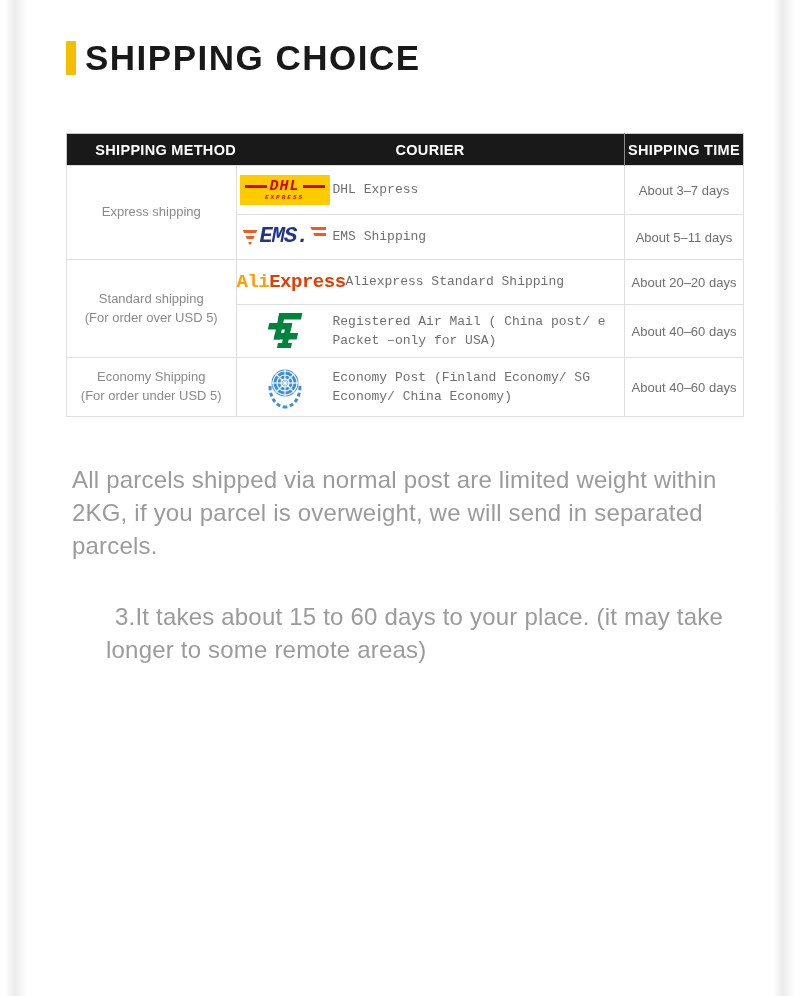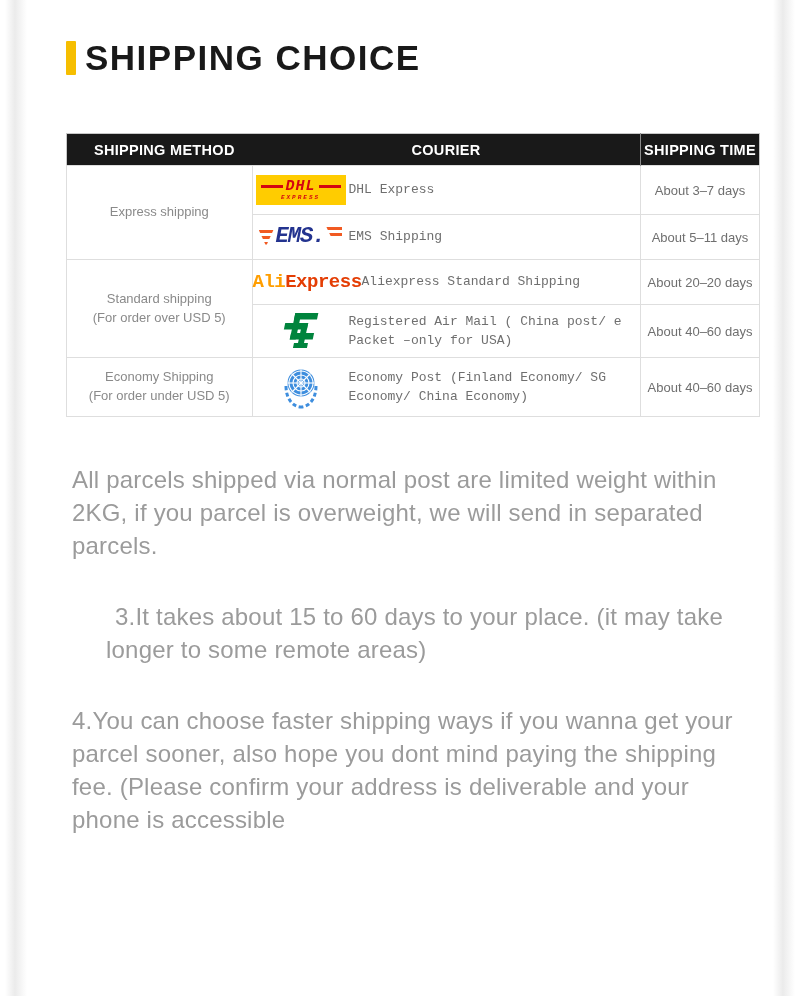--- a/index.html
+++ b/index.html
@@ -22,21 +22,21 @@
   .title-row{display:flex;align-items:center;margin:0 0 58px 0;}
   .accent-bar{width:10px;height:34px;background:#F6BE00;margin-right:9px;border-radius:1px;}
   .page-title{font-size:35px;font-weight:bold;color:#191919;letter-spacing:1.5px;line-height:1;}
 
   
   .ship-table{border-collapse:collapse;width:664px;table-layout:fixed;background:#fff;}
   .ship-table th{
     background:#191919;color:#ffffff;font-size:14.5px;font-weight:bold;
     height:31px;padding:0;letter-spacing:.3px;
   }
-  th.col-method{width:158px;text-align:left;padding-left:27px;}
+  th.col-method{width:158px;text-align:right;padding-left:11px;}
   th.col-courier{width:388px;text-align:center;}
   th.col-time{width:118px;text-align:center;border-left:1px solid #8a8a8a;}
 
   .ship-table td{
     border:1px solid #dedede;font-size:13px;color:#6f6f6f;
     padding:3px 4px;background:#fff;
   }
   .ship-table{border:1px solid #c8c8c8;}
   td.method-cell{text-align:center;color:#8a8a8a;line-height:1.45;}
   .method-note{display:block;}
@@ -209,16 +209,15 @@
           </div>
         </td>
         <td class="time-cell">About 40–60 days</td>
       </tr>
     </tbody>
   </table>
 
   <div class="notes">
     <p>All parcels shipped via normal post are limited weight within 2KG, if you parcel is overweight, we will send in separated parcels.</p>
     <p class="indent">3.It takes about 15 to 60 days to your place. (it may take longer to some remote areas)</p>
-    <p>4.You can choose faster shipping ways if you wanna get your parcel sooner, also hope you dont mind paying the shipping fee. (Please confirm your address is deliverable and your phone is accessible</p>
   </div>
 
 </div>
 
 </body></html>

